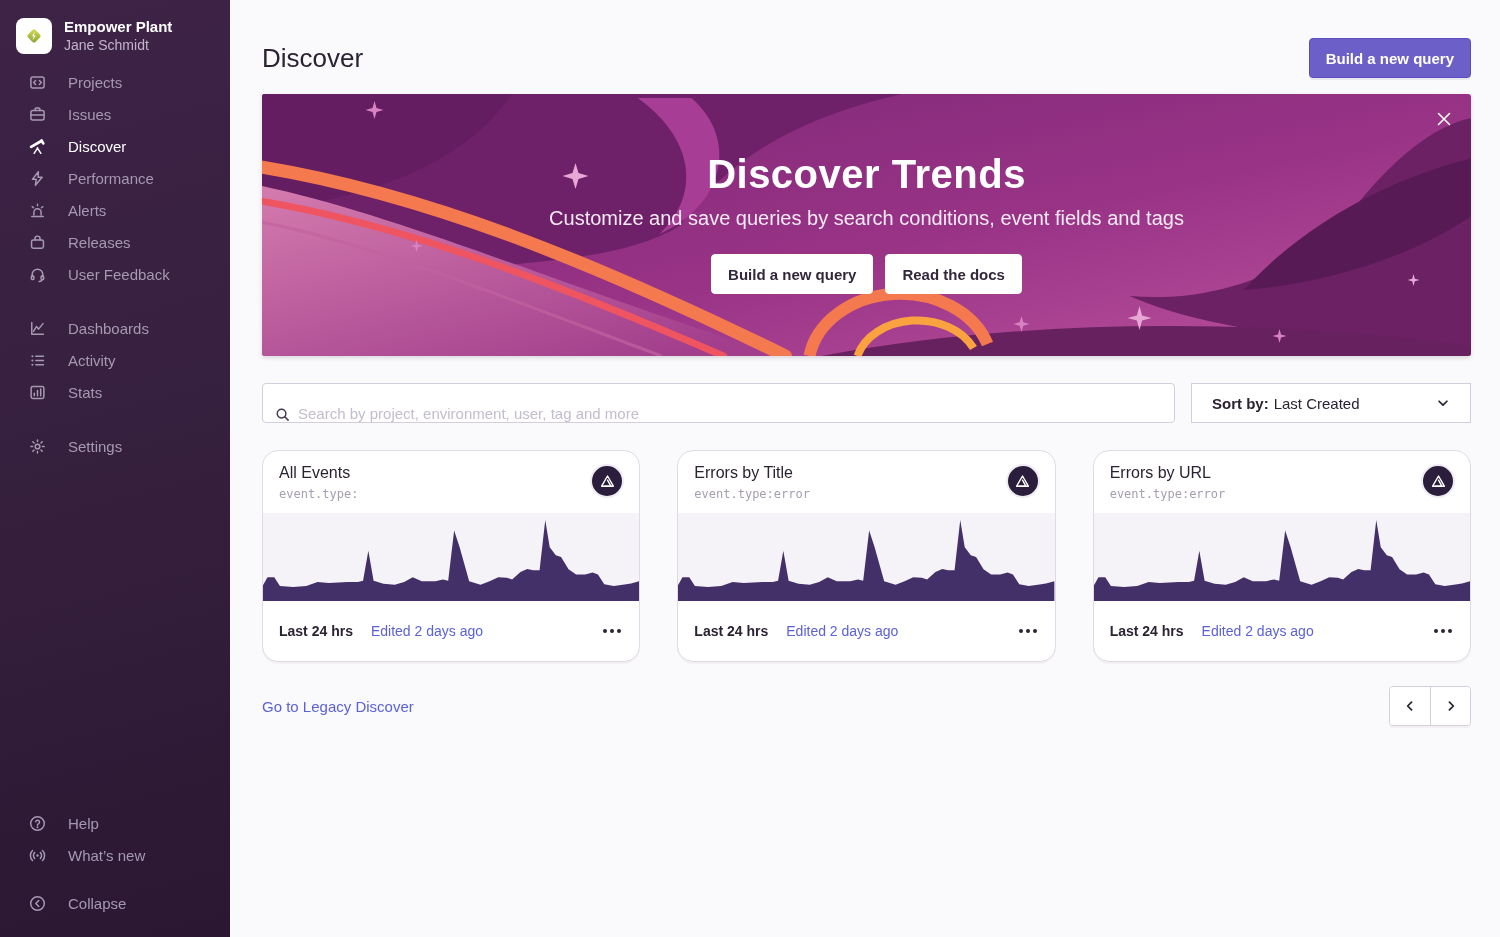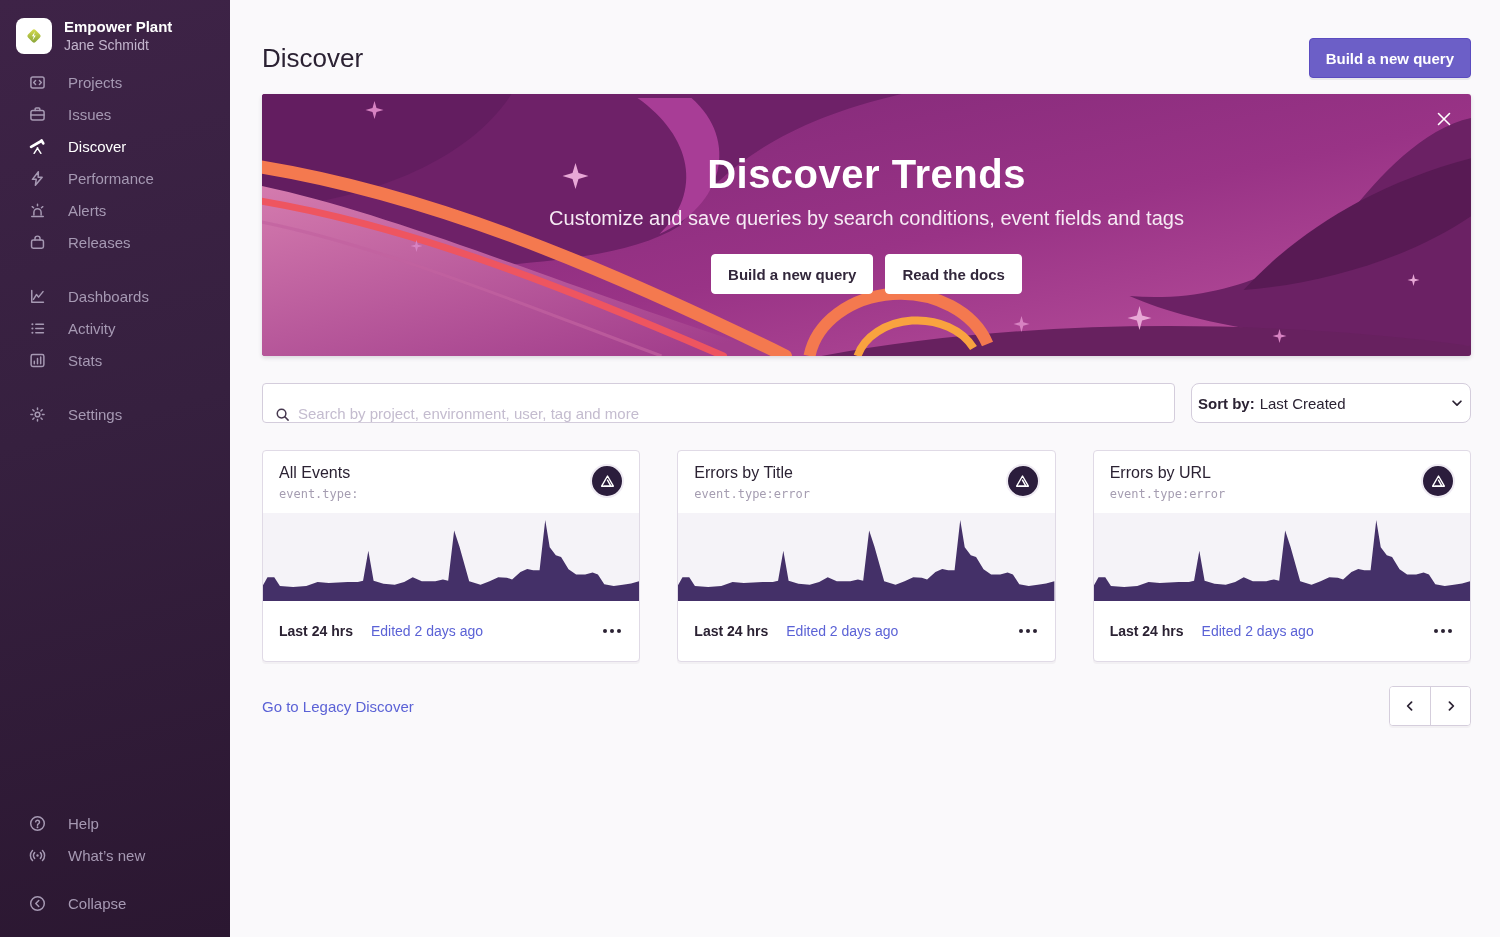--- a/index.html
+++ b/index.html
@@ -48,28 +48,28 @@
     background:transparent; border:none; cursor:pointer; display:flex; align-items:center; justify-content:center; }
   .banner-close svg { width:16px; height:16px; stroke:#fff; stroke-width:1.6; stroke-linecap:round; }
 
   
   .controls { display:flex; gap:16px; margin-top:27px; }
   .search-box { flex:1; height:40px; background:#fff; border:1px solid #D4CDDC; border-radius:4px;
     display:flex; align-items:flex-end; padding:0 12px; gap:8px; }
   .search-box svg { width:15px; height:15px; stroke:#46384F; stroke-width:1.6; fill:none; stroke-linecap:round; flex:none; }
   .search-box input { border:none; outline:none; flex:1; font-size:15px; font-family:inherit; color:#2B2233; background:transparent; }
   .search-box input::placeholder { color:#C4BCCF; }
-  .sort-select { width:280px; height:40px; background:#fff; border:1px solid #D4CDDC; border-radius:8px;
-    display:flex; align-items:center; justify-content:space-between; padding:0 6px; font-size:15px; cursor:pointer; }
+  .sort-select { width:280px; height:40px; background:#fff; border:1px solid #D4CDDC; border-radius:0;
+    display:flex; align-items:center; justify-content:space-between; padding:0 20px; font-size:15px; cursor:pointer; }
   .sort-select .sort-prefix { font-weight:700; margin-right:5px; }
   .sort-select svg { width:14px; height:14px; stroke:#2B2233; stroke-width:2; fill:none; stroke-linecap:round; stroke-linejoin:round; }
 
   
   .cards { display:grid; grid-template-columns:repeat(3,1fr); gap:37px; margin-top:27px; }
-  .card { background:#fff; border:1px solid #E0DAE6; border-radius:4px; overflow:hidden; cursor:pointer;
+  .card { background:#fff; border:1px solid #E0DAE6; border-radius:16px; overflow:hidden; cursor:pointer;
     box-shadow:0 2px 0 rgba(43,34,51,0.04); display:flex; flex-direction:column; }
   .card-head { position:relative; padding:13px 16px 12px 16px; }
   .card-title { font-size:16px; color:#2B2233; }
   .card-query { margin-top:5px; font-family:"DejaVu Sans Mono","Liberation Mono",monospace; font-size:12px; color:#A59DB1; }
   .card-avatar { position:absolute; top:13px; right:15px; width:34px; height:34px; border-radius:50%;
     background:#2B1D3C; border:2px solid #EFEBF3; display:flex; align-items:center; justify-content:center; }
   .card-avatar svg { width:17px; height:17px; stroke:#fff; stroke-width:1.5; fill:none; stroke-linecap:round; stroke-linejoin:round; }
   .card-chart { height:88px; background:#F5F3F8; }
   .card-chart svg { width:100%; height:100%; display:block; }
   .card-foot { height:60px; display:flex; align-items:center; padding:0 16px; gap:18px; font-size:14px; }
@@ -159,20 +159,31 @@
       <span class="nav-label">Alerts</span>
     </div>
     <div class="nav-item">
       <span class="nav-icon">
           <svg viewBox="0 0 16 16">
             <rect x="2.4" y="5.6" width="11.2" height="7.8" rx="1.6"></rect>
             <path d="M5.6,5.6 V4.4 a2.4,2.4 0 0 1 4.8,0 v1.2"></path>
           </svg>
         </span>
       <span class="nav-label">Releases</span>
+    </div>
+    <div class="nav-item">
+      <span class="nav-icon">
+          <svg viewBox="0 0 16 16">
+            <path d="M3,10 V8 a5,5 0 0 1 10,0 v2"></path>
+            <rect x="2.2" y="9.2" width="2.4" height="3.6" rx="1.1"></rect>
+            <rect x="11.4" y="9.2" width="2.4" height="3.6" rx="1.1"></rect>
+            <path d="M12.6,12.8 a3.4,3.4 0 0 1 -3.2,1.7"></path>
+          </svg>
+        </span>
+      <span class="nav-label">User Feedback</span>
     </div>
   </nav>
 
   <nav class="nav secondary">
     <div class="nav-item">
       <span class="nav-icon">
           <svg viewBox="0 0 16 16">
             <path d="M2.6,2.4 V13.4 H13.6"></path>
             <path d="M4.2,10.8 L7,6.2 L9,8.6 L13.2,3.4"></path>
           </svg>

